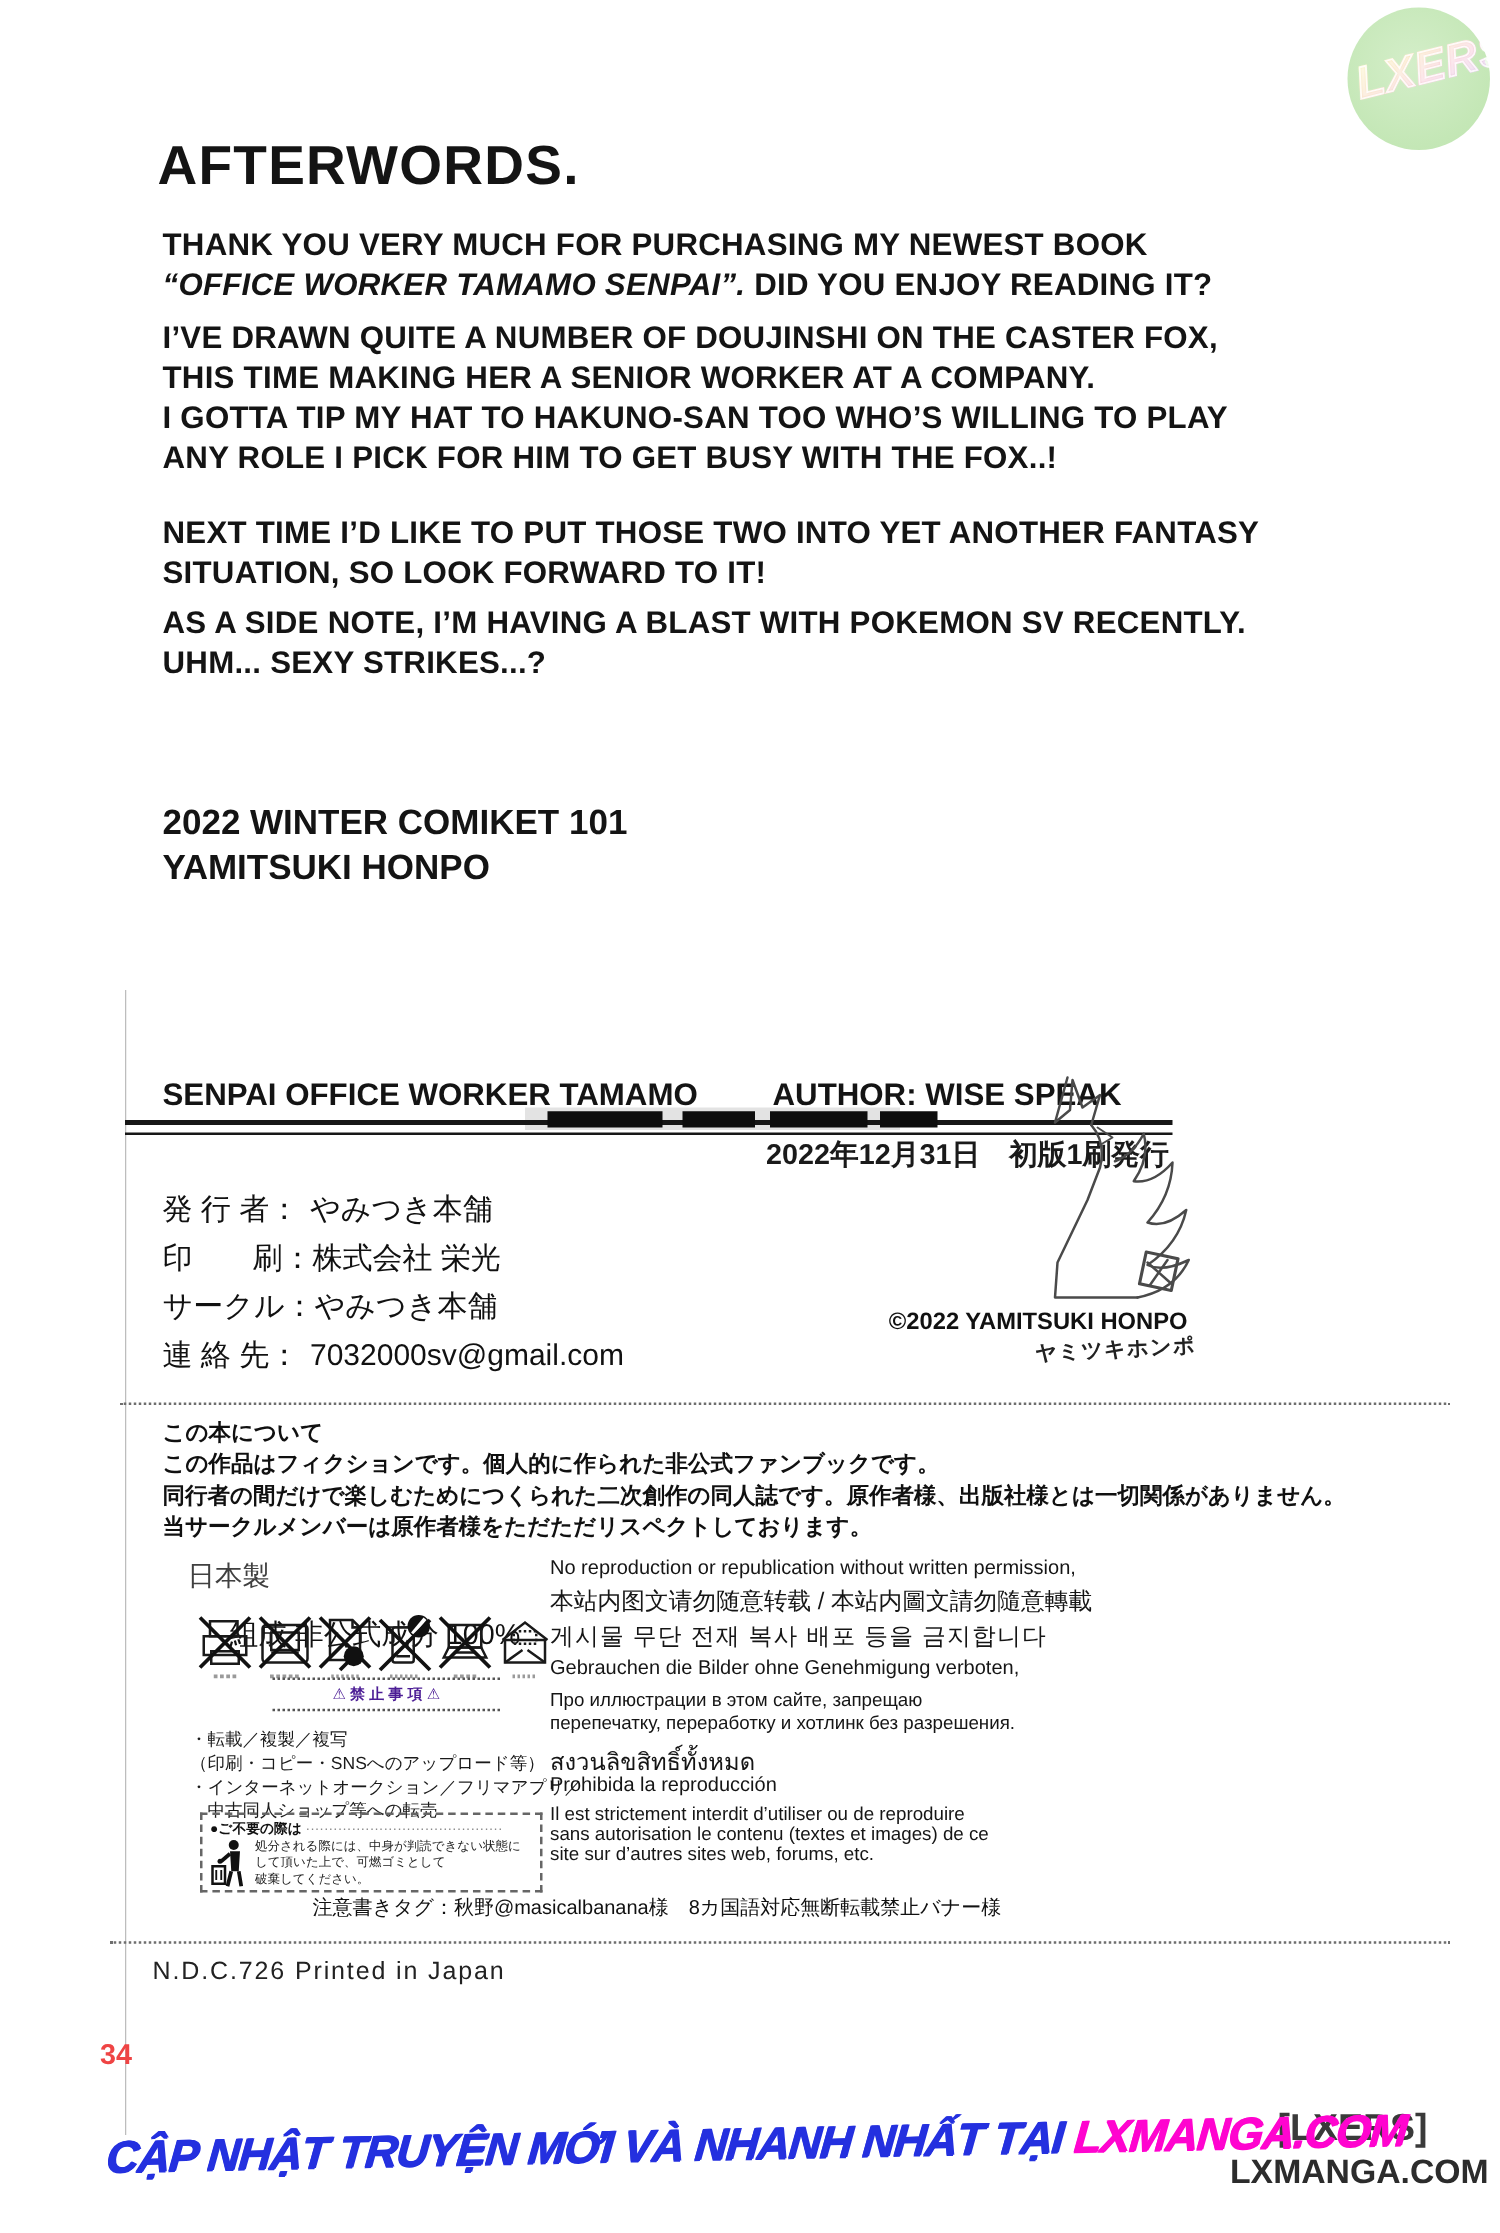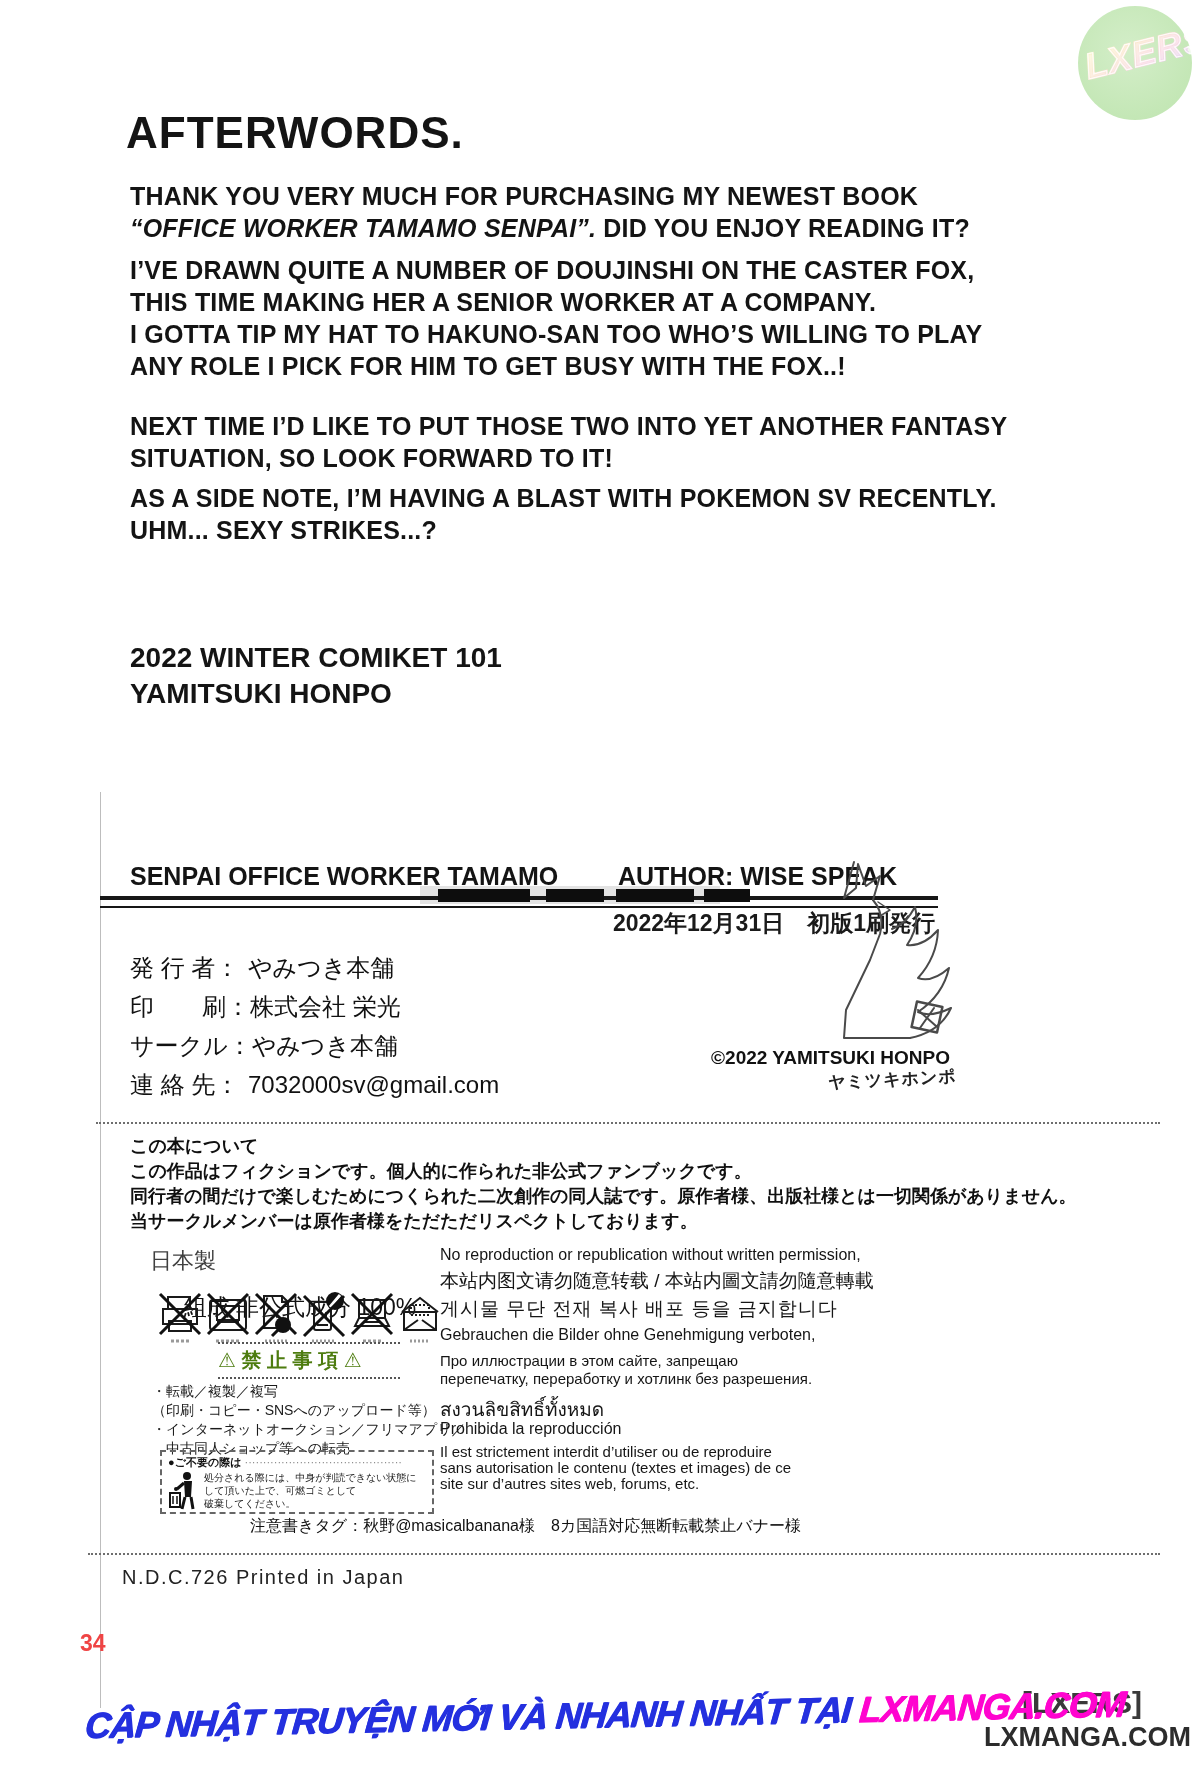--- a/index.html
+++ b/index.html
@@ -49,22 +49,22 @@
   .copyright{left:700px;top:1047px;width:250px;text-align:right;font-size:19px;font-weight:bold;color:#111;}
   .dash-hr{border-top:2px dotted #6e6e6e;height:0;}
   .hr1{left:96px;top:1122px;width:1064px;}
   .hr2{left:88px;top:1553px;width:1072px;}
   
   .about{left:130px;top:1134px;font-size:18px;line-height:25px;color:#101010;font-weight:bold;}
   
   .madein{left:150px;top:1246px;width:300px;text-align:left;font-size:22px;color:#404040;}
   .compo{left:150px;top:1268px;width:300px;text-align:center;font-size:23px;color:#111;margin-top:24px;}
   .icon-row{left:158px;top:1292px;width:292px;display:flex;gap:4px;}
-  .banband{left:218px;top:1342px;width:182px;font-size:20px;font-weight:bold;
-    border-top:2px dotted #555;border-bottom:2px dotted #555;padding:3px 0;color:#4d7c0f;}
+  .banband{left:218px;top:1342px;width:182px;text-align:center;font-size:12px;font-weight:bold;
+    border-top:2px dotted #555;border-bottom:2px dotted #555;padding:3px 0;color:#4c1d95;}
   .bullets{left:152px;top:1382px;font-size:14px;line-height:19px;color:#1a1a1a;}
   .disposal{left:160px;top:1450px;width:274px;height:64px;border:2px dashed #666;box-sizing:border-box;padding:3px 6px;}
   .disp-head{font-size:11px;font-weight:bold;color:#111;}
   .disp-head::after{content:" ···········································";color:#888;font-weight:normal;}
   .disp-body{display:flex;gap:6px;align-items:flex-start;margin-top:1px;}
   .disp-text{font-size:10px;line-height:13px;color:#222;}
   
   .ml{position:absolute;left:440px;color:#151515;}
   .ml-en{top:1246px;font-size:16px;}
   .ml-zh{top:1268px;font-size:19px;}

